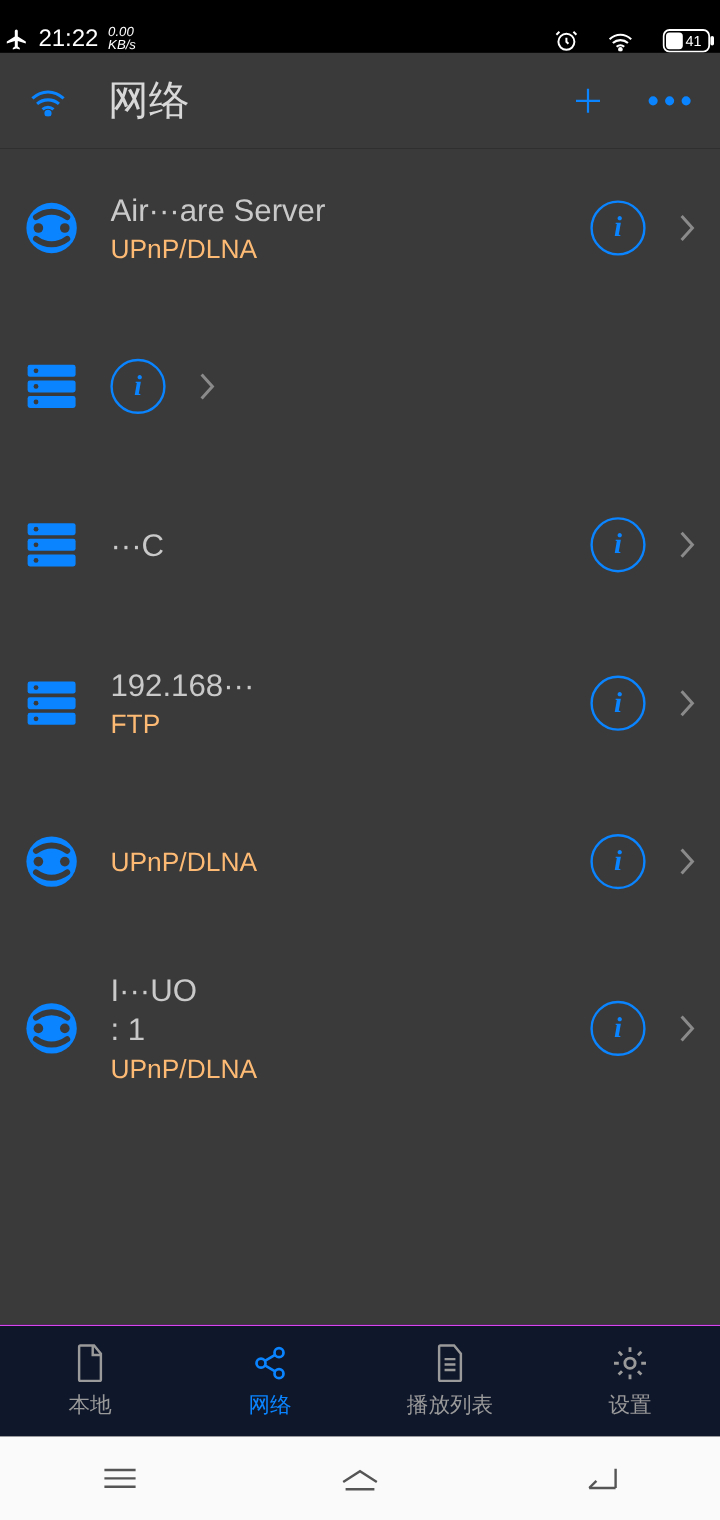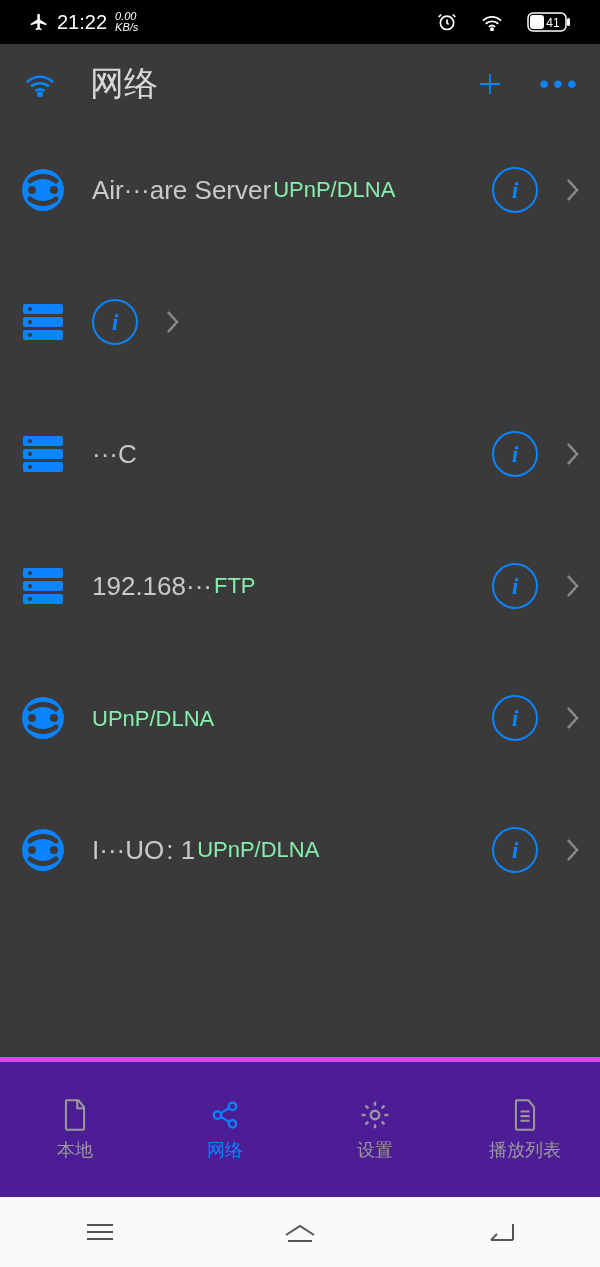--- a/index.html
+++ b/index.html
@@ -1,43 +1,43 @@
 <!DOCTYPE html>
 <html><head>
 <meta charset="utf-8">
 <style>
   * { margin: 0; padding: 0; box-sizing: border-box; }
   html, body { width: 600px; height: 1267px; font-family: -apple-system, "Helvetica Neue", Arial, sans-serif; background: #fff; }
   .phone { width: 600px; height: 1267px; display: flex; flex-direction: column; background: #000; }
 
   
-  .status-bar { height: 44px; background: #000; color: #fff; display: flex; align-items: center; padding: 0 29px; font-size: 20px; }
+  .status-bar { height: 44px; background: #000; color: #fff; display: flex; align-items: flex-end; padding: 0 4px; font-size: 20px; }
   .status-left { display: flex; align-items: center; gap: 8px; }
   .status-left .kbs { font-size: 11px; line-height: 11px; font-style: italic; }
   .status-right { margin-left: auto; display: flex; align-items: center; gap: 24px; }
   .battery-box { display: inline-flex; align-items: center; }
 
   
   .app-header { height: 80px; background: #3a3a3a; display: flex; align-items: center; padding: 0 20px; gap: 30px; }
   .app-header .title { color: #d8d8d8; font-size: 34px; font-weight: 400; flex: 1; }
   .header-icon { color: #0a84ff; width: 40px; display: flex; justify-content: center; align-items: center; }
 
   
   .main { flex: 1; background: #3a3a3a; overflow: hidden; }
   .list-item { display: flex; align-items: center; padding: 26px 20px; gap: 26px; min-height: 132px; }
   .item-icon { width: 46px; height: 46px; display: flex; align-items: center; justify-content: center; flex-shrink: 0; }
-  .item-text { flex: 1; display: flex; flex-direction: row; gap: 2px; overflow: hidden; }
+  .item-text { flex: 1; display: flex; flex-direction: column; gap: 2px; overflow: hidden; }
   .item-title { color: #c9c9c9; font-size: 26px; font-weight: 400; white-space: nowrap; overflow: hidden; }
   .item-sub1 { color: #c9c9c9; font-size: 26px; }
-  .item-proto { color: #86efac; font-size: 22px; margin-top: 2px; }
+  .item-proto { color: #fdba74; font-size: 22px; margin-top: 2px; }
   .info-btn { width: 46px; height: 46px; border: 2px solid #0a84ff; border-radius: 50%; color: #0a84ff; display: flex; align-items: center; justify-content: center; font-family: Georgia, serif; font-style: italic; font-weight: bold; font-size: 24px; flex-shrink: 0; }
   .chevron { color: #8a8a8a; flex-shrink: 0; }
 
   
-  .tab-bar { height: 140px; background: #4c1d95; border-top: 5px solid #d946ef; display: flex; }
+  .tab-bar { height: 93px; background: #0f172a; border-top: 1px solid #d946ef; display: flex; }
   .tab { flex: 1; display: flex; flex-direction: column; align-items: center; justify-content: center; gap: 6px; color: #9a9a9a; }
   .tab.active { color: #0a84ff; }
   .tab-label { font-size: 18px; }
   .tab-icon { height: 34px; display: flex; align-items: center; justify-content: center; }
 
   
   .sys-nav { height: 70px; background: #fafafa; display: flex; align-items: center; justify-content: space-around; }
   .sys-btn { width: 60px; height: 40px; display: flex; align-items: center; justify-content: center; color: #333; }
 </style>
 </head>
@@ -226,35 +226,35 @@
             <circle cx="18" cy="5" r="3"></circle>
             <circle cx="6" cy="12" r="3"></circle>
             <circle cx="18" cy="19" r="3"></circle>
             <path d="M8.6 10.5l6.8-4M8.6 13.5l6.8 4"></path>
           </svg>
       </span>
       <span class="tab-label">网络</span>
     </div>
     <div class="tab">
       <span class="tab-icon">
+        <svg width="28" height="34" viewBox="0 0 24 30" fill="none" stroke="#9a9a9a" stroke-width="1.8">
+            <path d="M5 2h10l5 6v19a1 1 0 0 1-1 1H5a1 1 0 0 1-1-1V3a1 1 0 0 1 1-1z"></path>
+            <path d="M8 12h8M8 16h8M8 20h8"></path>
+          </svg>
+      </span>
+      <span class="tab-label">播放列表</span>
+    </div>
+    <div class="tab">
+      <span class="tab-icon">
         <svg width="32" height="32" viewBox="0 0 24 24" fill="none" stroke="#9a9a9a" stroke-width="1.8">
             <circle cx="12" cy="12" r="3.2"></circle>
             <path d="M12 2v3M12 19v3M4.9 4.9l2.1 2.1M17 17l2.1 2.1M2 12h3M19 12h3M4.9 19.1L7 17M17 7l2.1-2.1"></path>
           </svg>
       </span>
       <span class="tab-label">设置</span>
-    </div>
-    <div class="tab">
-      <span class="tab-icon">
-        <svg width="28" height="34" viewBox="0 0 24 30" fill="none" stroke="#9a9a9a" stroke-width="1.8">
-            <path d="M5 2h10l5 6v19a1 1 0 0 1-1 1H5a1 1 0 0 1-1-1V3a1 1 0 0 1 1-1z"></path>
-            <path d="M8 12h8M8 16h8M8 20h8"></path>
-          </svg>
-      </span>
-      <span class="tab-label">播放列表</span>
     </div>
   </div>
 
   <div class="sys-nav">
     <div class="sys-btn">
       <svg width="34" height="24" viewBox="0 0 34 24" stroke="#555" stroke-width="2">
           <path d="M4 5h26M4 12h26M4 19h26"></path>
         </svg>
     </div>
     <div class="sys-btn">

